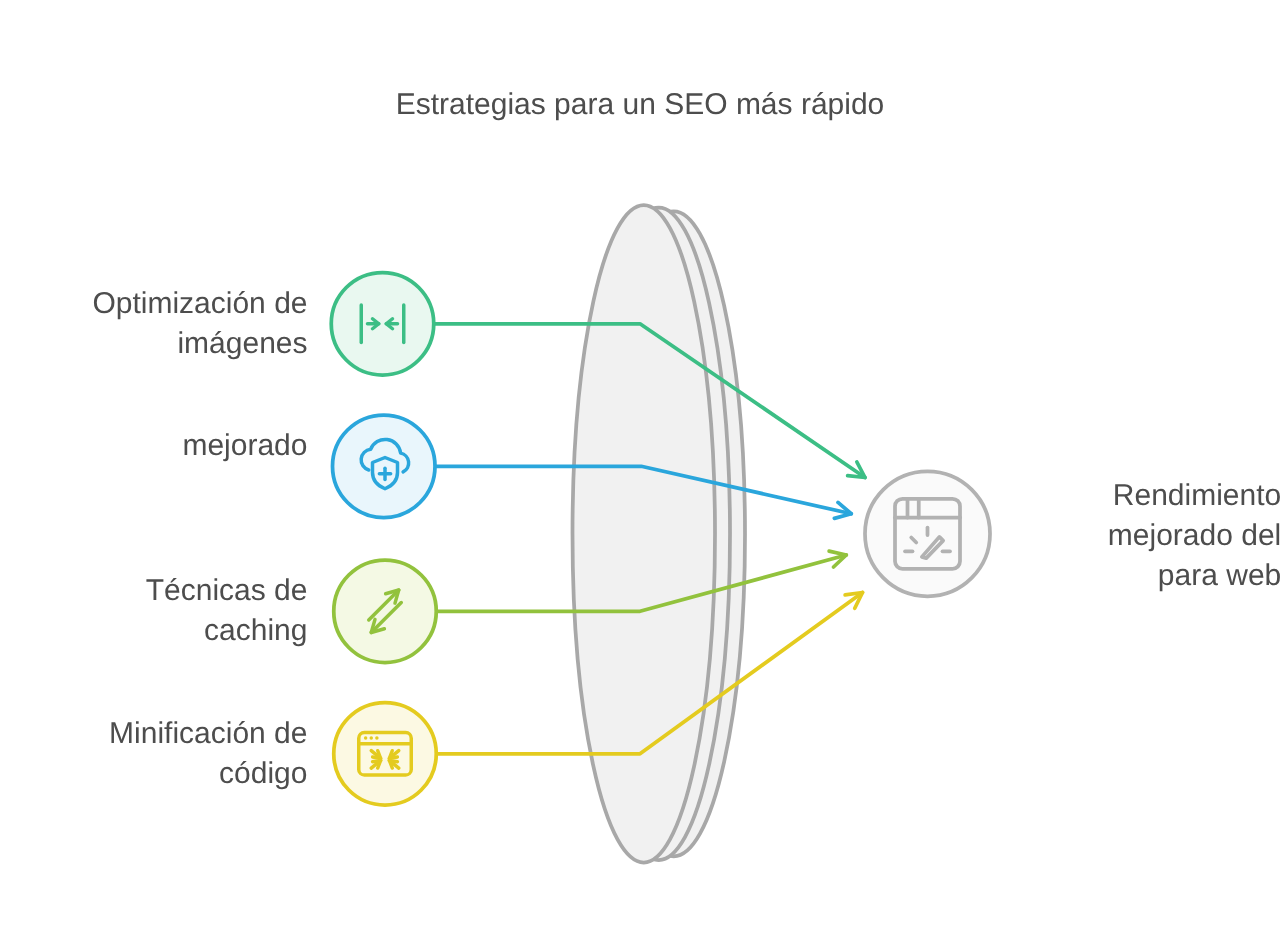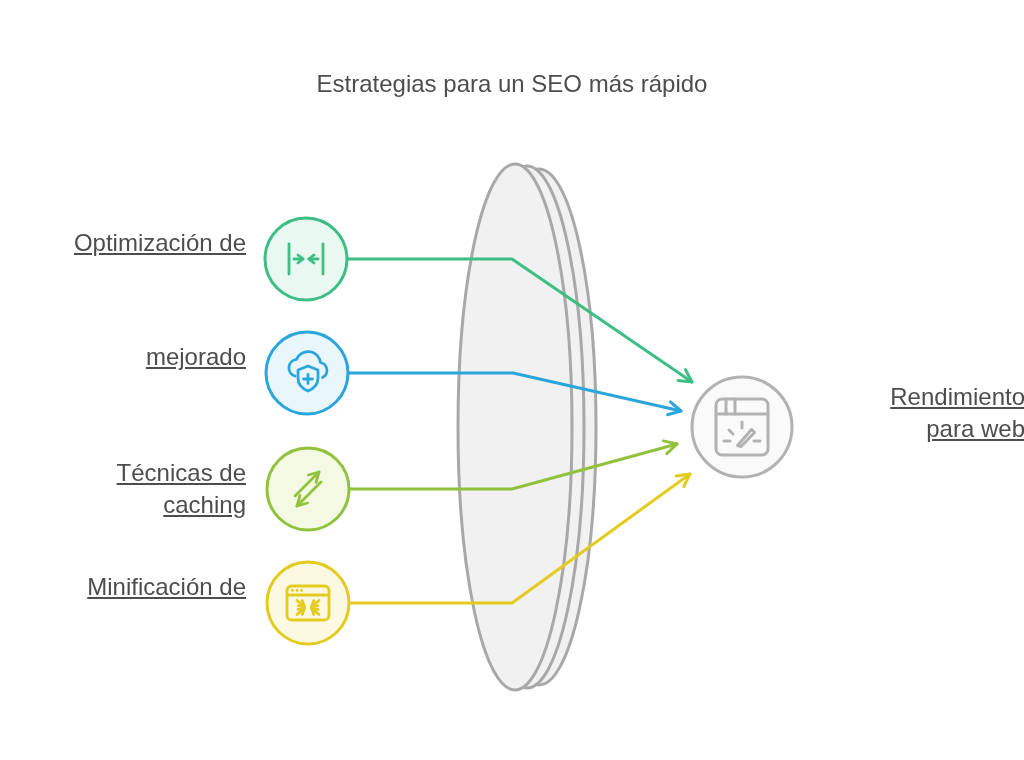--- a/index.html
+++ b/index.html
@@ -18,49 +18,52 @@
     position:absolute;top:70px;left:0;width:100%;
     text-align:center;font-size:24px;color:var(--text);
   }
   .diagram-svg{position:absolute;left:0;top:0;}
   .label{
     position:absolute;color:var(--text);
     font-size:24px;line-height:32px;
   }
   .label-left{right:778px;width:232px;text-align:right;}
   .label-right{left:810px;width:215px;text-align:right;}
-  .label span{display:block;text-decoration:underline;}
+  .label span{display:block;}
   .lens{fill:var(--lens_fill);stroke:var(--lens_stroke);stroke-width:3;}
   .arrow{fill:none;stroke-width:3;stroke-linecap:round;stroke-linejoin:round;}
   .icon{fill:none;stroke-width:2.8;stroke-linecap:round;stroke-linejoin:round;}
   .node-circle{stroke-width:3;}
 </style>
 </head>
 <body>
 
 <div class="canvas">
 
   <div class="title">Estrategias para un SEO más rápido</div>
 
   <div class="label label-left" style="top:227px">
     <span>Optimización de</span>
+    <span>imágenes</span>
   </div>
   <div class="label label-left" style="top:341px">
     <span>mejorado</span>
   </div>
   <div class="label label-left" style="top:457px">
     <span>Técnicas de</span>
     <span>caching</span>
   </div>
   <div class="label label-left" style="top:571px">
     <span>Minificación de</span>
+    <span>código</span>
   </div>
 
   <div class="label label-right" style="top:381px">
     <span>Rendimiento</span>
+    <span>mejorado del</span>
     <span>para web</span>
   </div>
 
   <svg class="diagram-svg" width="1024" height="760" viewBox="0 0 1024 760">
 
     <defs>
       <g id="min-arrow">
         <line x1="-11" y1="-7" x2="-3.5" y2="-0.8"></line>
         <polyline points="-9.9,-1.9 -3.5,-0.8 -5.8,-6.9"></polyline>
       </g>

